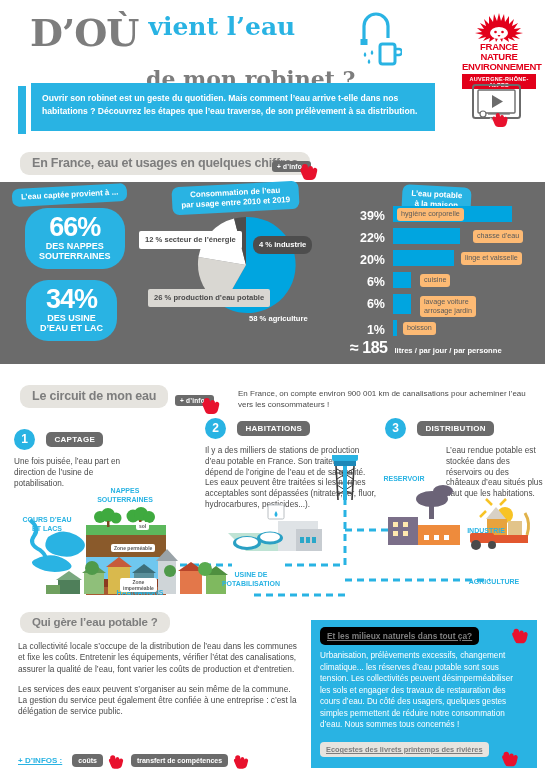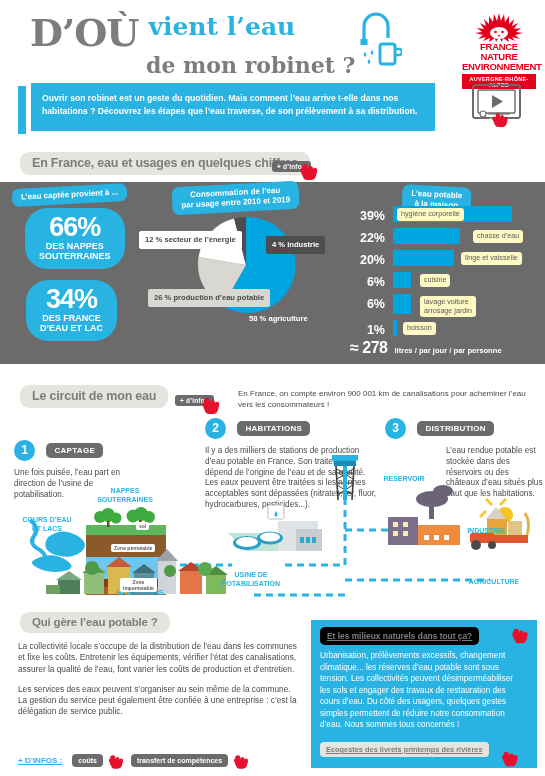--- a/index.html
+++ b/index.html
@@ -23,21 +23,21 @@
     letter-spacing:-1px;line-height:1;
   }
   .t-vient{
     font-family:"DejaVu Serif", serif;
     font-weight:bold;font-size:25px;color:#29b3e3;
     margin-left:10px;line-height:1;
   }
   .t-robinet{
     font-family:"DejaVu Serif", serif;
     font-weight:bold;font-size:22px;color:#7d7d7d;
-    line-height:1;margin-left:116px;margin-top:2px;
+    line-height:1;margin-left:116px;margin-top:16px;
   }
   .tap-icon{position:absolute;left:356px;top:12px;}
 
   .logo{position:absolute;left:462px;top:12px;width:74px;text-align:center;}
   .logo-name{
     font-family:"Liberation Sans", sans-serif;
     font-weight:bold;font-size:9.5px;color:#e2001a;
     line-height:10px;letter-spacing:-0.3px;
     background:#ffffff;
   }
@@ -108,34 +108,34 @@
   .pl-energie{
     left:139px;top:231px;background:#ffffff;color:#4a4a4a;
     padding:4px 6px;border-radius:2px;
   }
   .pl-prod{
     left:148px;top:289px;background:#d9d7d2;color:#4a4a4a;
     padding:4px 6px;border-radius:2px;
   }
   .pl-indus{
     left:253px;top:236px;background:#4d4d4d;color:#ffffff;
-    padding:4px 6px;border-radius:2px;margin-left:13px;
+    padding:4px 6px;border-radius:8px;
   }
   .pl-agri{left:249px;top:314px;color:#ffffff;}
 
   
   .barchart{position:absolute;left:355px;top:206px;width:186px;}
   .bar-row{position:relative;height:20px;margin-bottom:2px;}
   .bar-pct{
     position:absolute;left:0;top:3px;width:30px;text-align:right;
     color:#ffffff;font-weight:bold;font-size:12.5px;
   }
   .bar-fill{position:absolute;left:38px;top:0;height:16px;background:#00a5e0;}
   .bar-lbl{
-    position:absolute;top:2px;background:#fef9c3;color:#5a5a5a;
+    position:absolute;top:2px;background:#fdba74;color:#5a5a5a;
     font-size:7.2px;line-height:8.6px;padding:2px 4px;border-radius:3px;
     white-space:pre-line;font-weight:500;
   }
   .total-row{position:absolute;left:350px;top:339px;display:flex;align-items:baseline;}
   .total-num{color:#ffffff;font-weight:bold;font-size:16px;letter-spacing:-0.5px;}
   .total-unit{color:#ffffff;font-size:7.6px;margin-left:7px;font-weight:600;}
 
   
   .circuit-title{position:absolute;left:20px;top:385px;}
   .plus-info-2{position:absolute;left:175px;top:389px;}
@@ -153,21 +153,21 @@
   }
   .step-name{
     display:inline-block;background:#6b6b6b;color:#ffffff;
     font-weight:bold;font-size:8px;border-radius:5px;
     padding:3px 8px;margin-left:7px;vertical-align:middle;letter-spacing:0.3px;
   }
   .step-text{
     font-size:8.2px;line-height:10.8px;color:#4a4a4a;
     font-weight:500;margin-top:7px;
   }
-  .step1{left:14px;top:440px;width:130px;}
+  .step1{left:14px;top:429px;width:130px;}
   .step2{left:205px;top:418px;width:175px;}
   .step3{left:385px;top:418px;width:160px;}
   .step3 .step-text{margin-left:61px;width:98px;}
 
   .map-label{
     position:absolute;color:#29b3e3;font-weight:bold;font-size:7px;
     line-height:8.5px;text-align:center;
   }
   .soil-tag{
     position:absolute;background:#ffffff;color:#5a5a5a;
@@ -289,21 +289,21 @@
 
   <div class="blob blob-66">
 
     <div class="num">66%</div>
     <div class="cap" style="white-space:pre-line">DES NAPPES
 SOUTERRAINES</div>
   </div>
 
   <div class="blob blob-34">
     <div class="num">34%</div>
-    <div class="cap" style="white-space:pre-line">DES FRANCE
+    <div class="cap" style="white-space:pre-line">DES USINE
 D’EAU ET LAC</div>
   </div>
 
   <div class="blue-tab tab-conso" style="white-space:pre-line">Consommation de l’eau
 par usage entre 2010 et 2019</div>
 
   <div class="pie">
     <svg width="100" height="100" viewBox="0 0 100 100">
 
       <path d="M50 50 L50 2 A48 48 0 1 1 26.7 91 Z" fill="#00a5e0"></path>
@@ -351,21 +351,21 @@
 arrosage jardin</span>
     </div>
     <div class="bar-row">
       <span class="bar-pct">1%</span>
       <span class="bar-fill" style="width:4px"></span>
       <span class="bar-lbl" style="left:48px">boisson</span>
     </div>
   </div>
 
   <div class="total-row">
-    <span class="total-num">≈ 278</span>
+    <span class="total-num">≈ 185</span>
     <span class="total-unit">litres / par jour / par personne</span>
   </div>
 
   <div class="circuit-title">
     <span class="pill-title">Le circuit de mon eau</span>
   </div>
   <div class="plus-info-2">
     <span class="pill-dark">+ d’infos</span>
   </div>
   <div class="hand hand-2">

